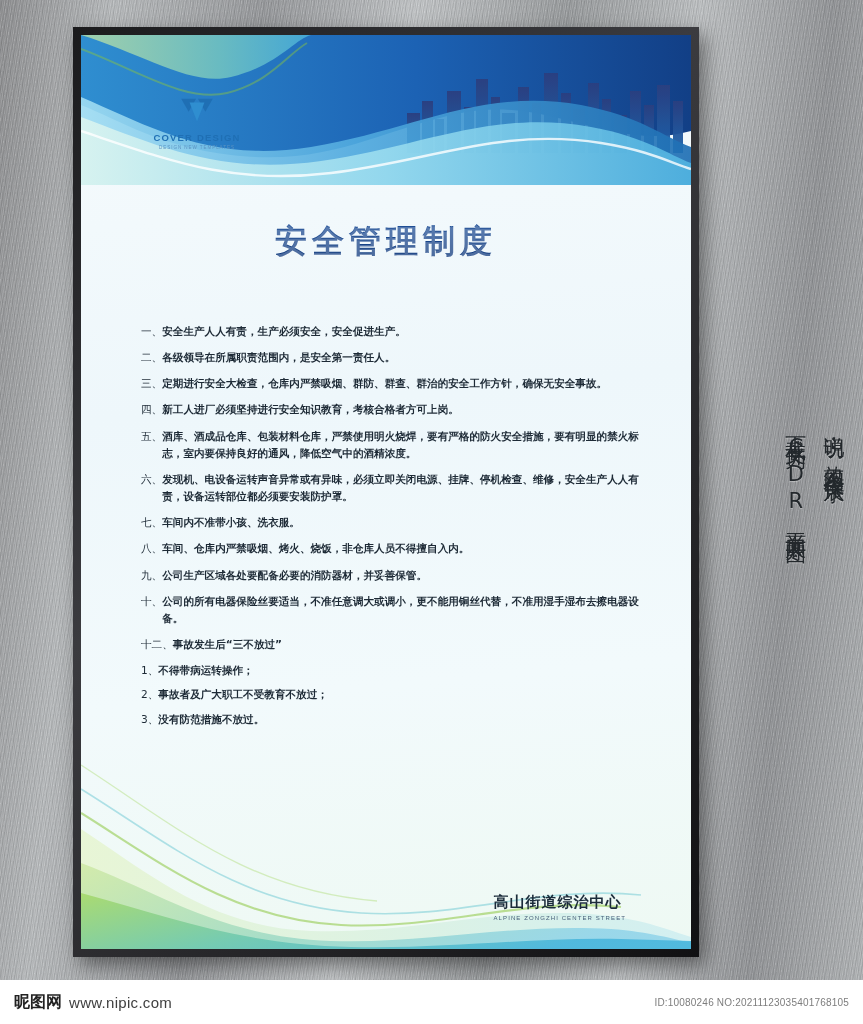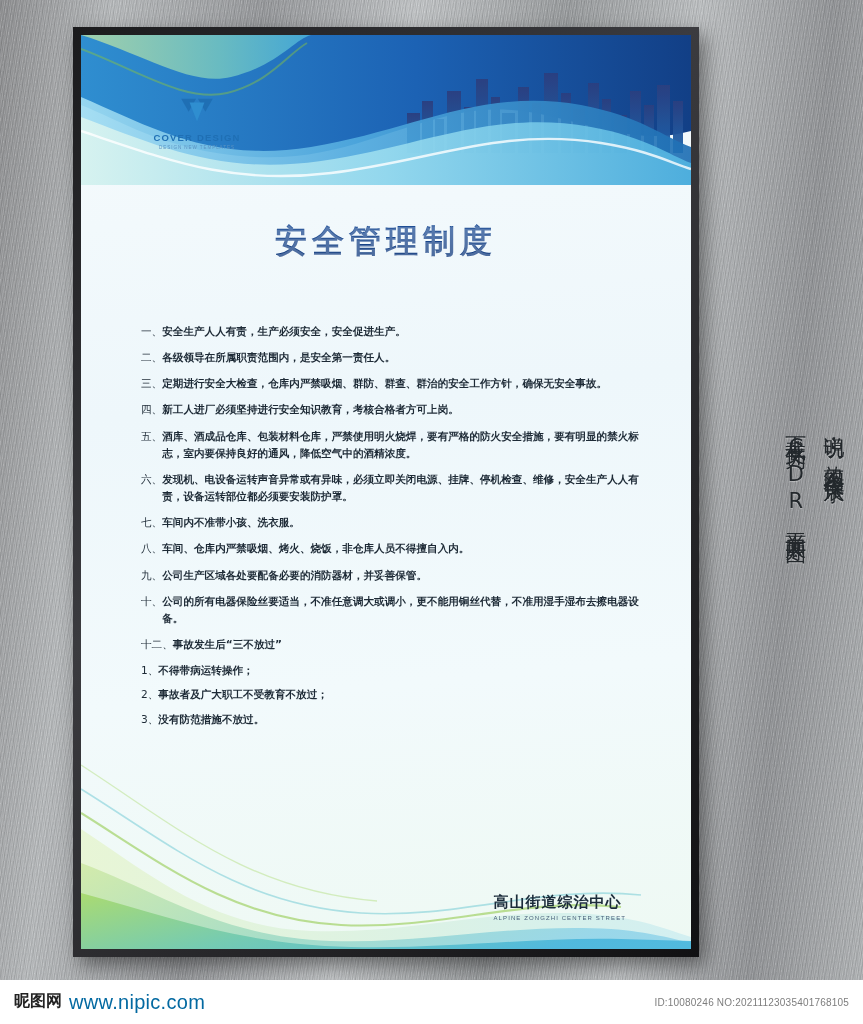--- a/index.html
+++ b/index.html
@@ -214,32 +214,32 @@
     height: 44px;
     background: #ffffff;
     display: flex;
     align-items: center;
     justify-content: space-between;
     padding: 0 14px;
     box-sizing: border-box;
   }
   .brand {
     display: flex;
-    align-items: flex-start;
+    align-items: center;
     gap: 7px;
   }
   .brand-cn {
     font-family: "DejaVu Sans", sans-serif;
     font-size: 16px;
     font-weight: bold;
     color: #222;
   }
   .brand-url {
-    font-size: 20px;
-    color: #0369a1;
+    font-size: 15px;
+    color: #404040;
     letter-spacing: 0.3px;
   }
   .asset-id {
     font-size: 10px;
     color: #7d7d7d;
     letter-spacing: 0.2px;
   }
 </style>
 </head>
 <body>

